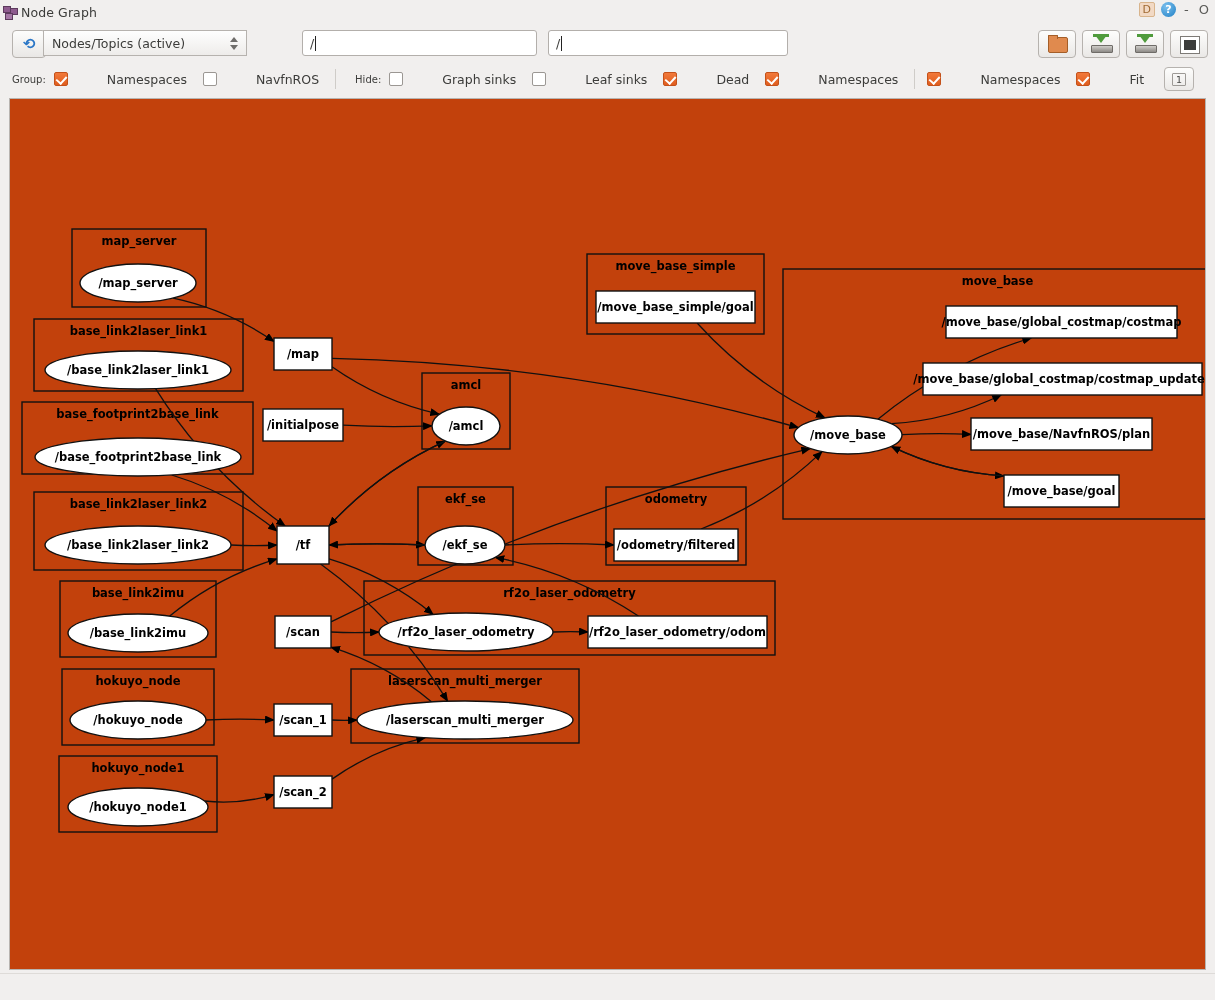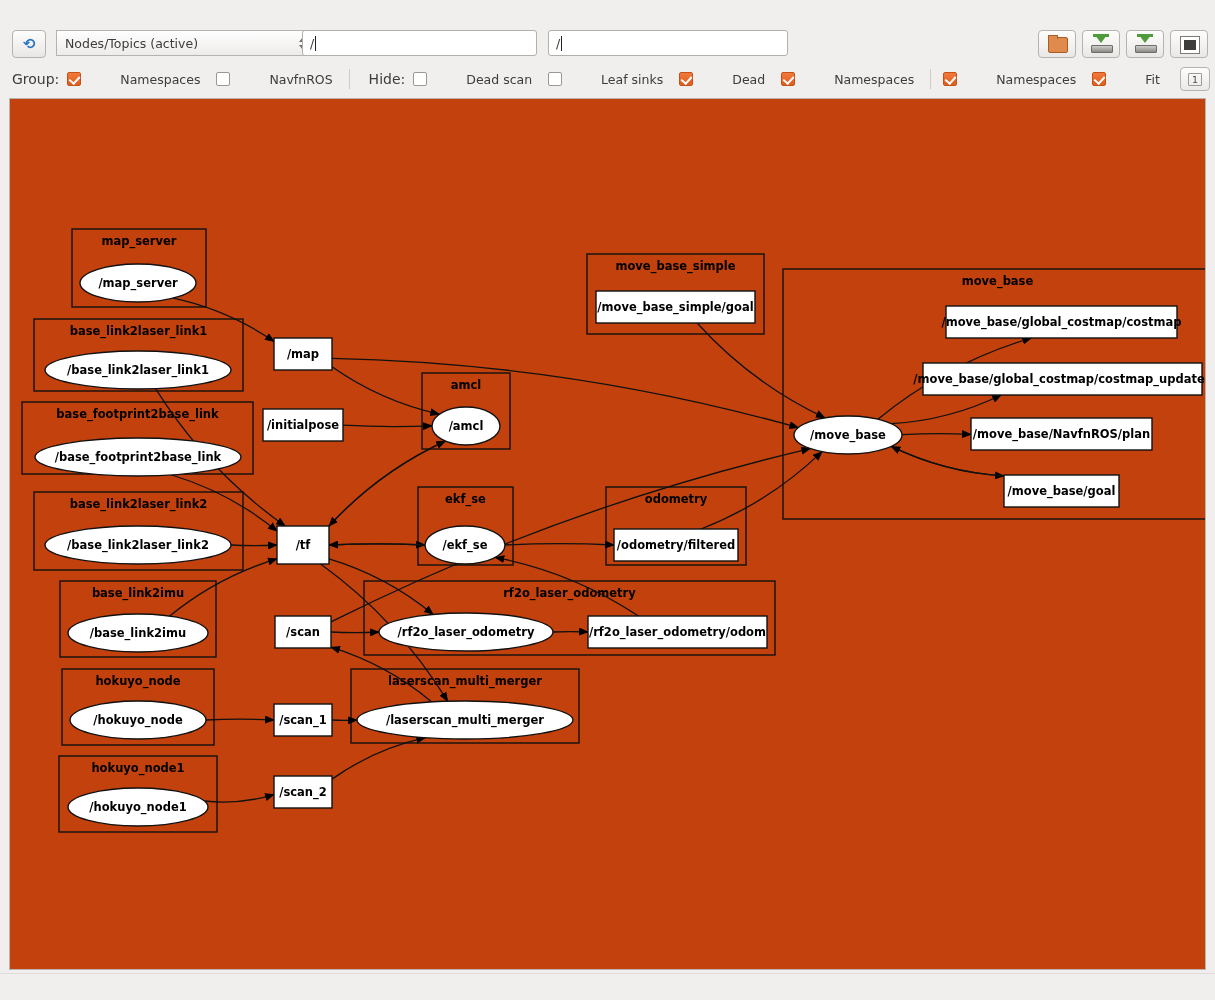--- a/index.html
+++ b/index.html
@@ -64,21 +64,21 @@
     border: 1px solid #b6b2ae; border-radius: 4px;
     display: flex; align-items: center; justify-content: center;
     cursor: pointer;
   }
   .refresh-btn { left: 12px; top: 2px; width: 32px; height: 26px; }
   .refresh-glyph {
     font-size: 15px; color: #2a76c6; font-weight: bold; line-height: 1;
     transform: scaleX(-1);
   }
   .combo {
-    position: absolute; left: 56px; top: 2px; width: 260px; height: 26px;
+    position: absolute; left: 43px; top: 2px; width: 204px; height: 26px;
     background: linear-gradient(to bottom, #fefefe, #eeecea);
     border: 1px solid #b6b2ae; border-radius: 0;
     display: flex; align-items: center; box-sizing: border-box;
     padding-left: 8px; cursor: pointer;
   }
   .combo-label { font-size: 12.5px; color: #3c3c3a; flex: 1; }
   .combo-arrows {
     width: 18px; display: flex; flex-direction: column;
     align-items: center; justify-content: center; gap: 3px; margin-right: 3px;
   }
@@ -143,21 +143,21 @@
     content:''; position: absolute; left: 3px; top: 3px; width: 12px; height: 10px;
     background: #3c3c3a;
   }
 
   
   .toolbar2 {
     position: absolute; left: 0; top: 64px; width: 1215px; height: 30px;
     display: flex; align-items: center;
   }
   .t2-label {
-    font-size: 14px; color: #3c3c3a; margin-left: 12px; margin-right: 8px;
+    font-size: 10px; color: #3c3c3a; margin-left: 12px; margin-right: 8px;
   }
   .cbitem {
     display: flex; align-items: center; margin-right: 16px; cursor: pointer; gap: 33px;
   }
   .cbox {
     width: 14px; height: 14px; box-sizing: border-box;
     border: 1px solid #9b9793; border-radius: 2px;
     background: #ffffff; margin-right: 6px; position: relative;
   }
   .cbox.checked {
@@ -204,20 +204,34 @@
     font-family: "DejaVu Sans", "Liberation Sans", sans-serif;
     font-weight: bold;
     fill: #000000;
   }
 </style>
 </head>
 <body>
 
 <div id="app">
 
+  <div class="titlebar">
+    <div class="title-icon">
+      <div class="sq sq1"></div>
+        <div class="sq sq2"></div>
+        <div class="sq sq3"></div>
+    </div>
+    <span class="title-text">Node Graph</span>
+    <div class="win-right">
+      <span class="dock-badge">D</span>
+      <span class="help-badge">?</span>
+      <span class="win-btn">-</span>
+      <span class="win-btn">O</span>
+    </div>
+  </div>
 
   <div class="toolbar1">
 
     <div class="tbtn refresh-btn">
       <span class="refresh-glyph">⟳</span>
     </div>
 
     <div class="combo">
       <span class="combo-label">Nodes/Topics (active)</span>
       <span class="combo-arrows">
@@ -269,21 +283,21 @@
     <div class="cbitem">
       <span class="cbox"></span>
       <span class="cblabel">NavfnROS</span>
     </div>
 
     <span class="sep"></span>
     <span class="t2-label" style="margin-left:7px">Hide:</span>
 
     <div class="cbitem">
       <span class="cbox"></span>
-      <span class="cblabel">Dead scan</span>
+      <span class="cblabel">Graph sinks</span>
     </div>
 
     <div class="cbitem">
       <span class="cbox"></span>
       <span class="cblabel">Leaf sinks</span>
     </div>
 
     <div class="cbitem">
       <span class="cbox checked"></span>
       <span class="cblabel">Dead</span>

